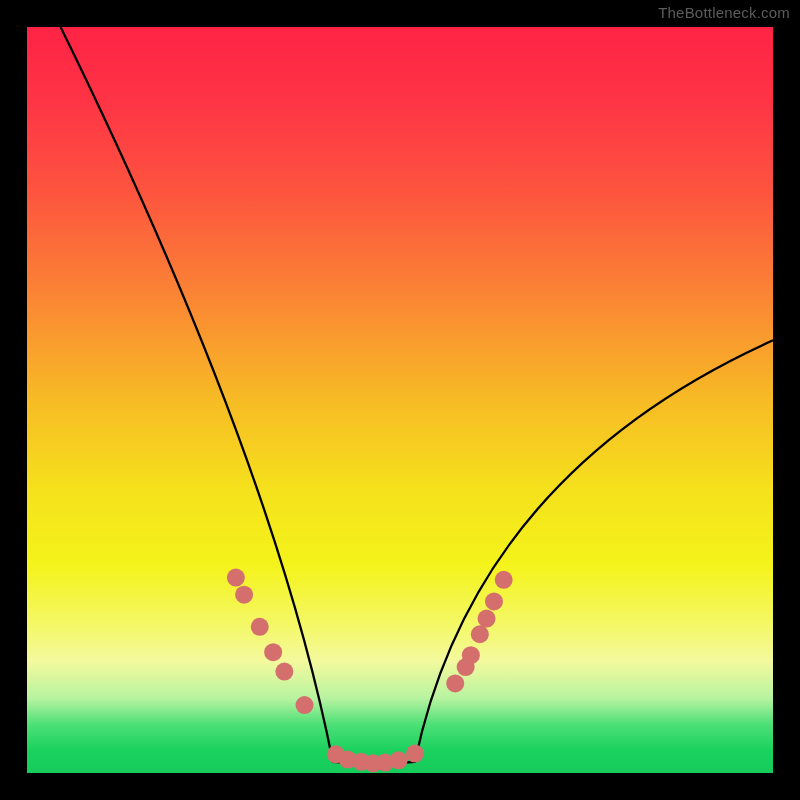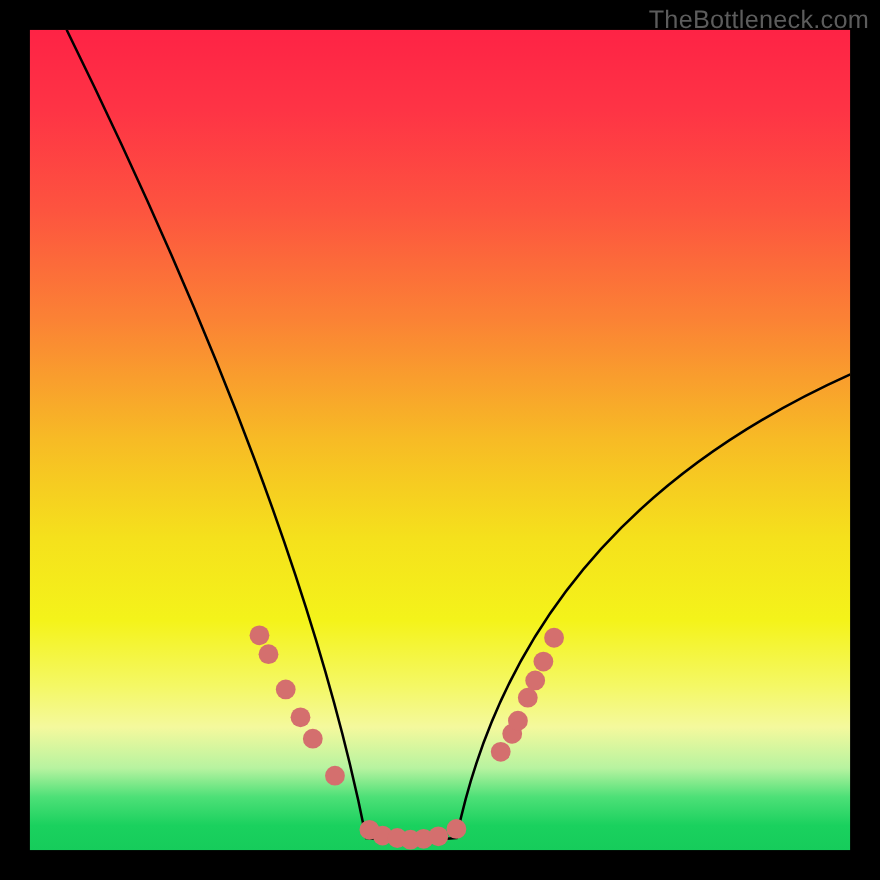--- a/index.html
+++ b/index.html
@@ -23,21 +23,21 @@
     left: 27px;
     top: 27px;
     width: 746px;
     height: 746px;
   }
   .watermark {
     position: absolute;
     top: 4px;
     right: 10px;
     font-family: Arial, Helvetica, sans-serif;
-    font-size: 23px;
+    font-size: 15px;
     font-weight: 500;
     color: #5c5c5c;
     letter-spacing: 0.2px;
     pointer-events: none;
   }
 </style>
 </head>
 <body>
 
 <div class="frame">

